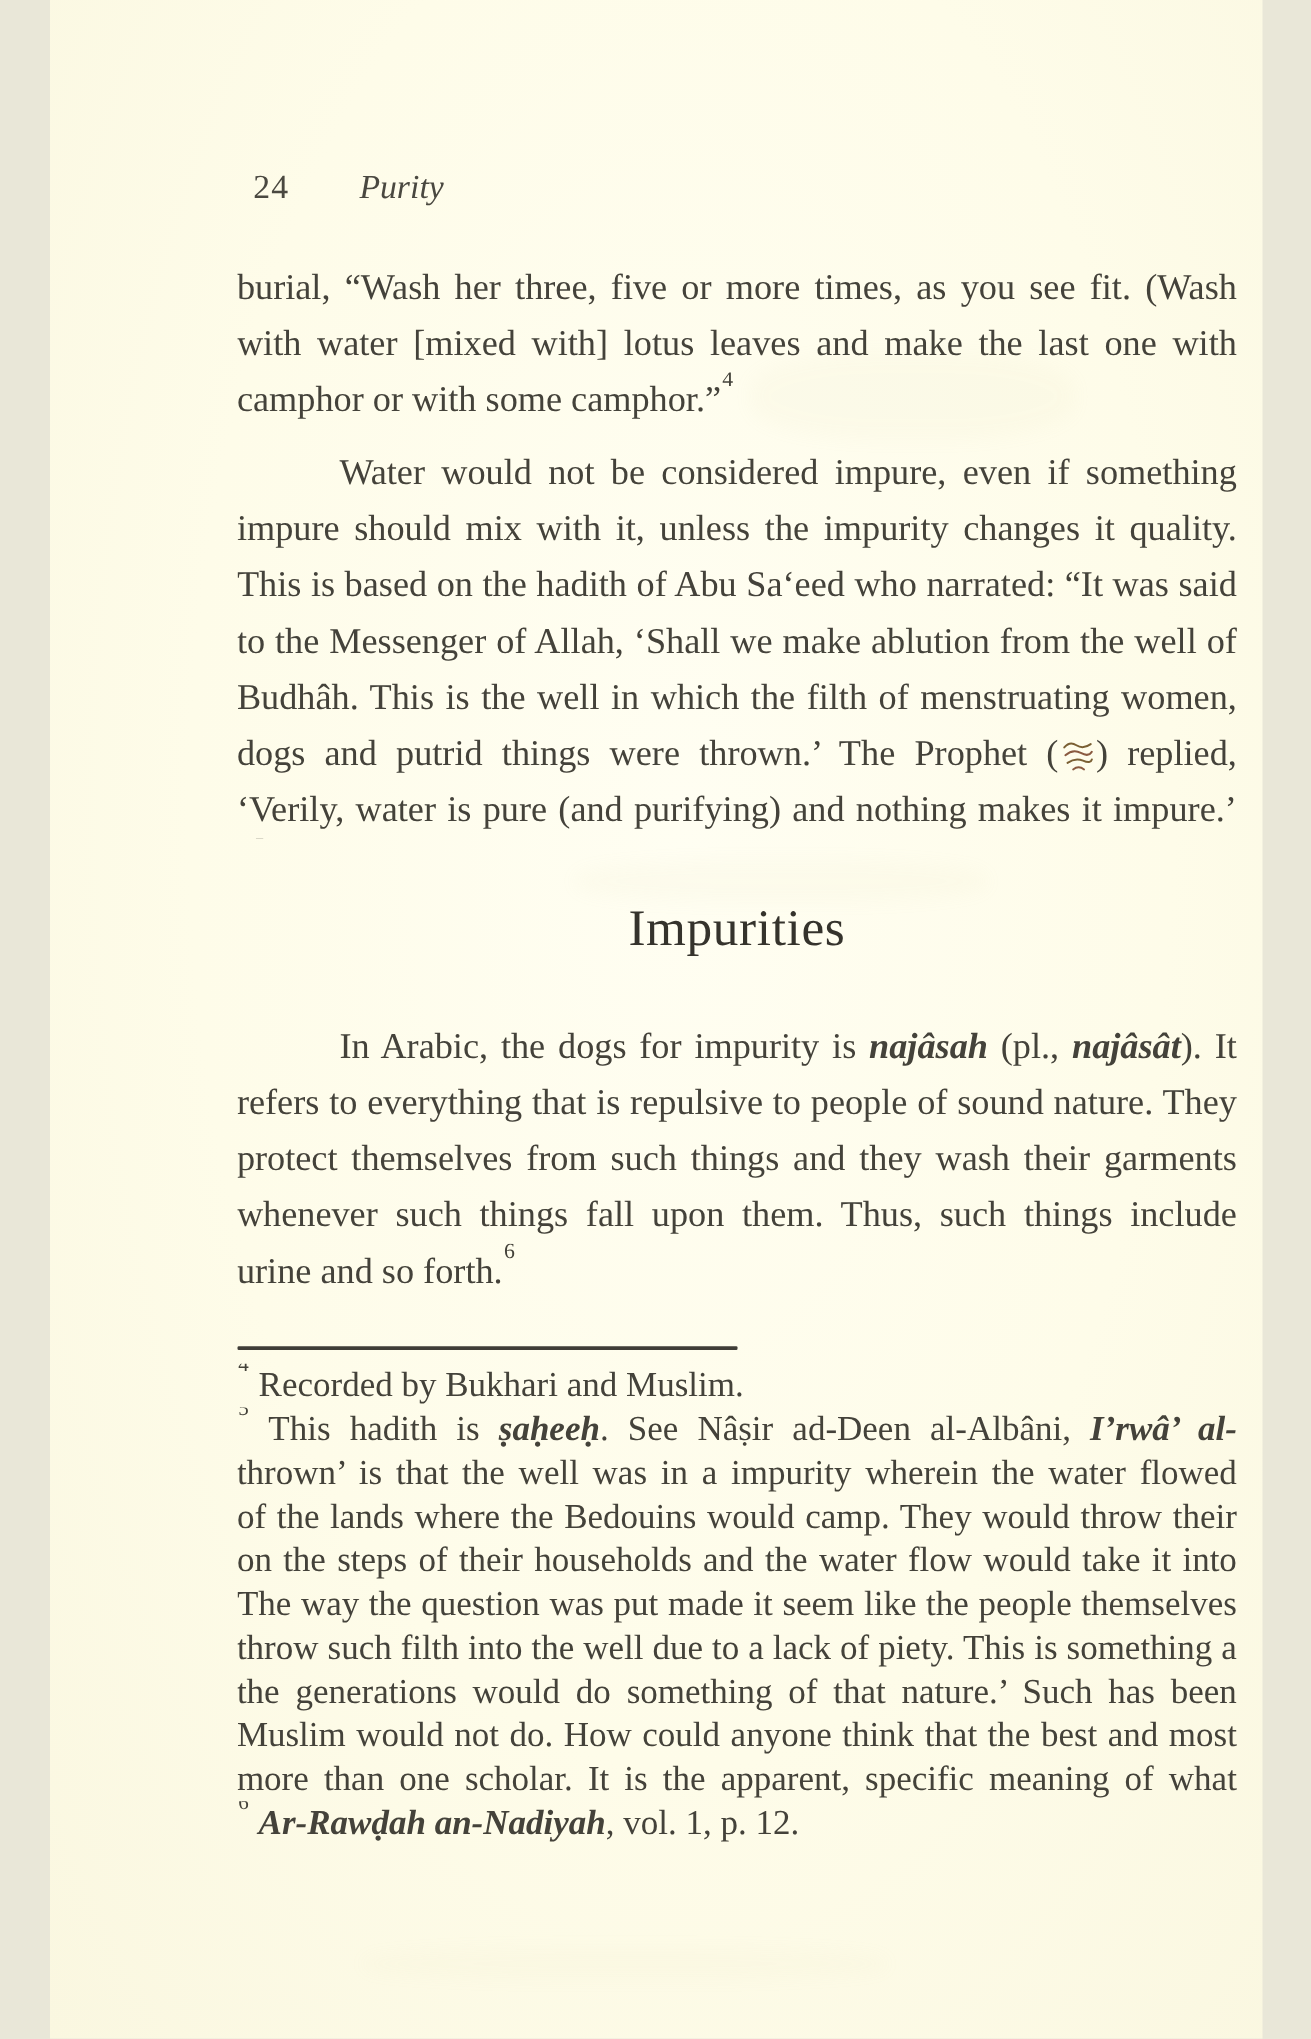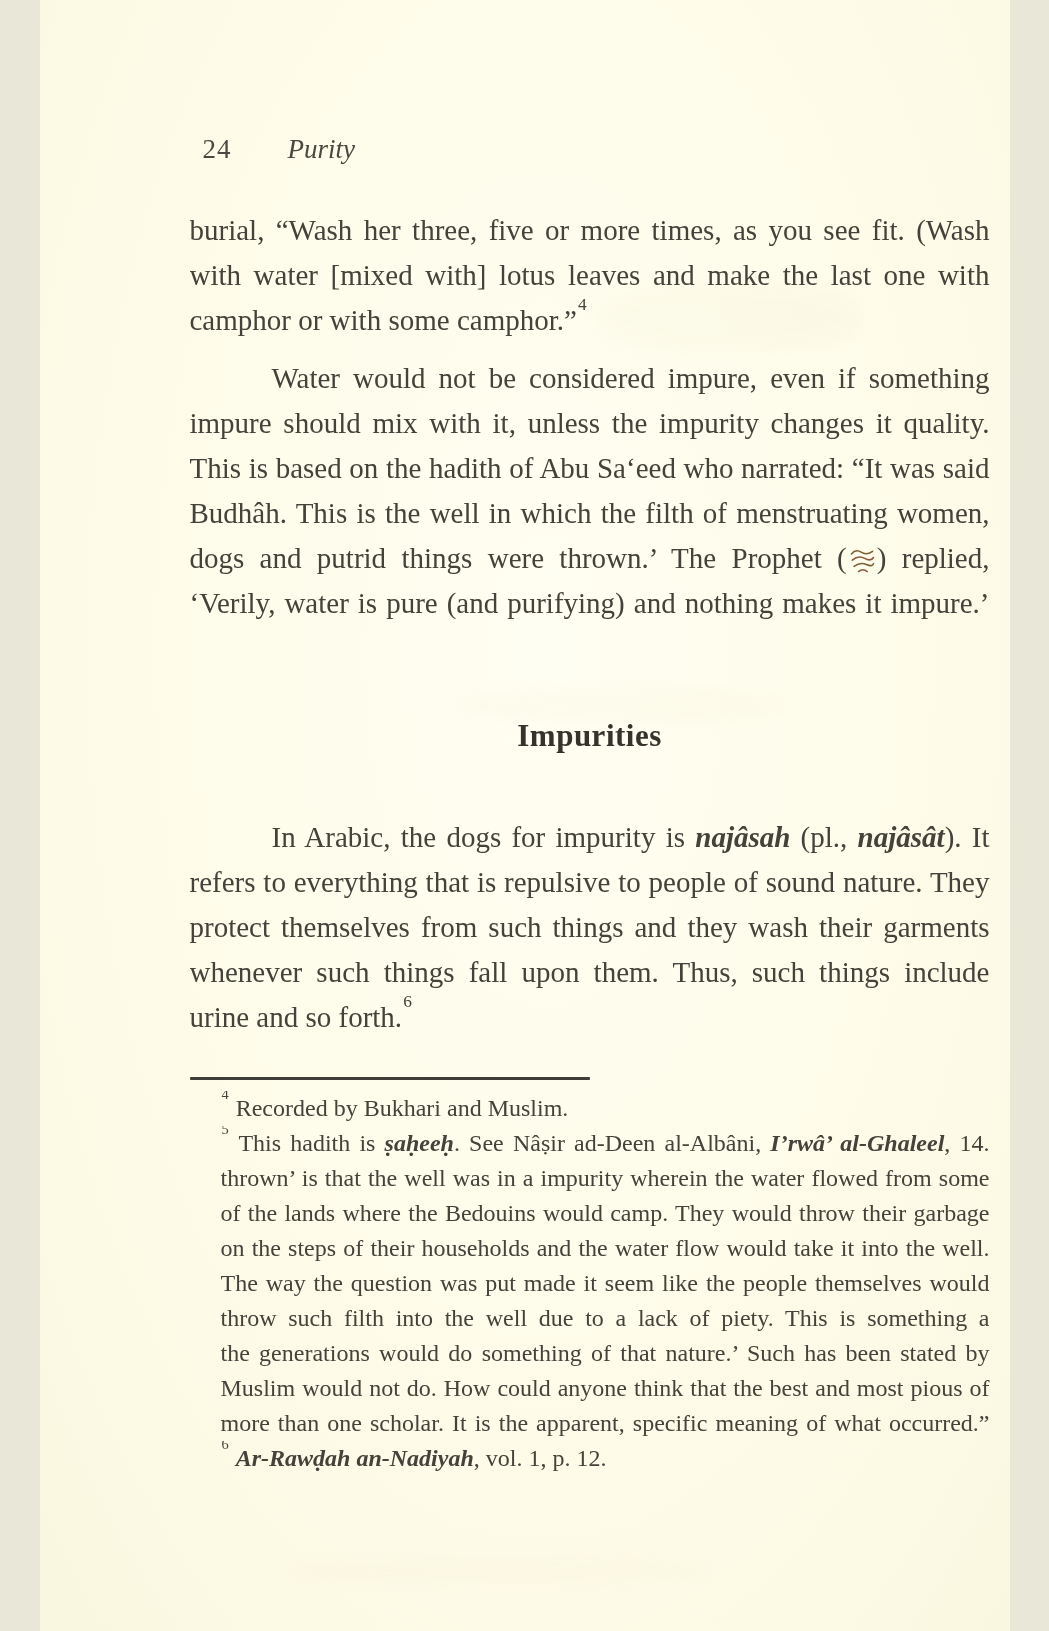--- a/index.html
+++ b/index.html
@@ -24,26 +24,26 @@
     text-align:left;
     overflow:hidden;
     white-space:normal;
   }
   .line.j{text-align:justify;text-align-last:justify;-moz-text-align-last:justify;}
   .line.indent{padding-left:82px;width:718px;}
   sup{font-size:.6em;line-height:0;position:relative;top:-.55em;padding:0 1px;}
   i{font-style:italic;font-weight:bold;}
   .heading{
     position:absolute;top:718px;left:0;width:800px;
-    text-align:center;font-size:31px;font-weight:bold;color:#35332c;
+    text-align:center;font-size:41px;font-weight:normal;color:#35332c;
     letter-spacing:.5px;
   }
   .fnrule{position:absolute;top:1077px;left:0;width:400px;height:3px;background:#3f3d37;border-radius:1px;}
   .footnotes{position:absolute;top:1091px;left:0;width:800px;}
-  .footnotes .line{height:35px;line-height:35px;font-size:24px;margin-left:31px;}
+  .footnotes .line{height:35px;line-height:35px;font-size:28px;}
   .salawat{display:inline-block;width:30px;height:32px;vertical-align:-9px;}
   .salawat svg{display:block;width:100%;height:100%;}
   .ghost{position:absolute;background:#d9d09e;opacity:.06;filter:blur(7px);border-radius:40%;}
   .g1{left:420px;top:688px;width:330px;height:34px;}
   .g2{left:560px;top:282px;width:260px;height:70px;}
   .g3{left:250px;top:1558px;width:420px;height:26px;opacity:.05;}
 </style>
 </head>
 <body>
 
@@ -62,20 +62,21 @@
     <div class="para" style="top:208px">
         <div class="line j"><span>burial, “Wash her three, five or more times, as you see fit. (Wash her)</span></div>
         <div class="line j"><span>with water [mixed with] lotus leaves and make the last one with</span></div>
         <div class="line"><span>camphor or with some camphor.”</span><sup>4</sup></div>
       </div>
 
     <div class="para" style="top:356px">
         <div class="line j indent"><span>Water would not be considered impure, even if something</span></div>
         <div class="line j"><span>impure should mix with it, unless the impurity changes it quality.</span></div>
         <div class="line j"><span>This is based on the hadith of Abu Sa‘eed who narrated: “It was said</span></div>
+        <div class="line j"><span>to the Messenger of Allah, ‘Shall we make ablution from the well of</span></div>
         <div class="line j"><span>Budhâh. This is the well in which the filth of menstruating women,</span></div>
         <div class="line j"><span>dogs and putrid things were thrown.’ The Prophet (</span><span class="salawat"><svg viewBox="0 0 34 34" xmlns="http://www.w3.org/2000/svg" fill="none" stroke-linecap="round">
               <path d="M5 9 Q10 3 16 7 T29 6" stroke="#7a5f33" stroke-width="1.8"></path>
               <path d="M6 16 Q13 10 20 14 T30 13" stroke="#8a5a40" stroke-width="1.8"></path>
               <path d="M8 23 Q15 18 22 21 T30 20" stroke="#7a5f33" stroke-width="1.8"></path>
               <path d="M13 29 Q18 25 23 29" stroke="#8a5a40" stroke-width="1.6"></path>
             </svg></span><span>) replied,</span></div>
         <div class="line j"><span>‘Verily, water is pure (and purifying) and nothing makes it impure.’ ”</span><sup>5</sup></div>
       </div>
 

